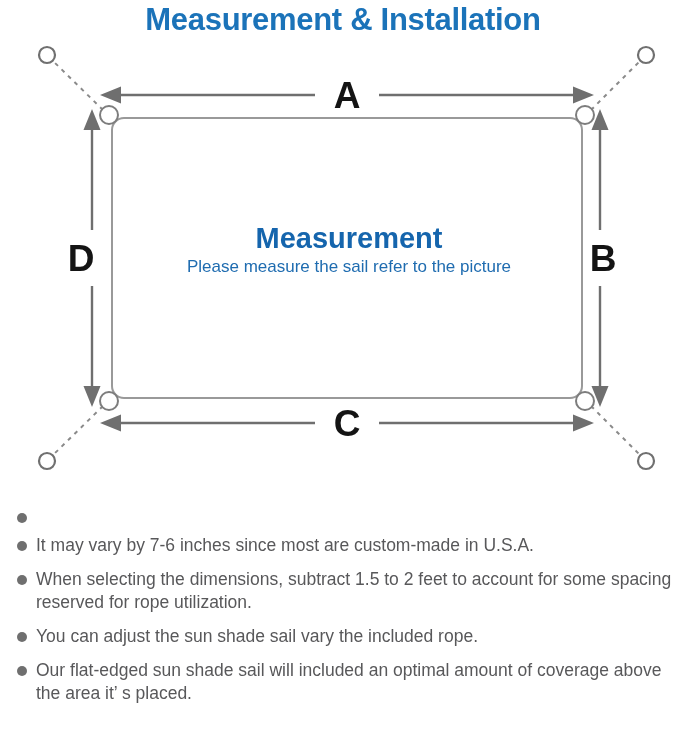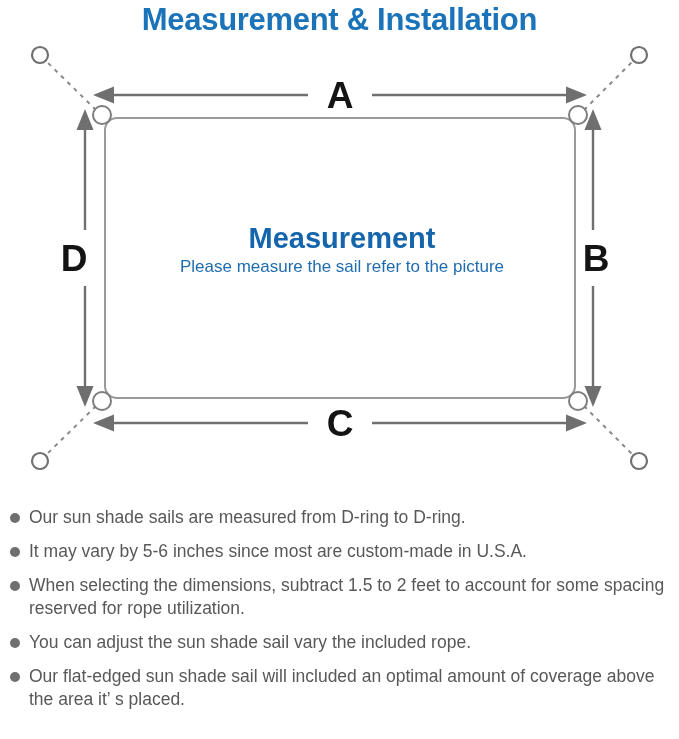--- a/index.html
+++ b/index.html
@@ -19,20 +19,21 @@
     padding: 0;
     width: 679px;
     background: var(--bg);
     font-family: "Liberation Sans", "DejaVu Sans", sans-serif;
   }
   .page {
     width: 679px;
     height: 739px;
     background: var(--bg);
     overflow: hidden;
+    padding-left: 7px;
   }
   h1.page-title {
     margin: 2px 0 0 0;
     text-align: center;
     font-size: 31px;
     font-weight: bold;
     letter-spacing: -0.3px;
     color: var(--title-blue);
   }
   .diagram-wrap {
@@ -163,25 +164,24 @@
       <text class="dim-label" x="596" y="233">B</text>
 
       <text class="center-title" x="342" y="210">Measurement</text>
       <text class="center-subtitle" x="342" y="234">Please measure the sail refer to the picture</text>
     </svg>
   </div>
 
   <ul class="notes-list">
     <li>
       <span class="bullet-dot"></span>
-      <span>Our sun shade sails are measured from D-ring to D-ring.</span>
     </li>
     <li>
       <span class="bullet-dot"></span>
-      <span>It may vary by 5-6 inches since most are custom-made in U.S.A.</span>
+      <span>It may vary by 7-6 inches since most are custom-made in U.S.A.</span>
     </li>
     <li>
       <span class="bullet-dot"></span>
       <span>When selecting the dimensions, subtract 1.5 to 2 feet to account for some spacing reserved for rope utilization.</span>
     </li>
     <li>
       <span class="bullet-dot"></span>
       <span>You can adjust the sun shade sail vary the included rope.</span>
     </li>
     <li>

